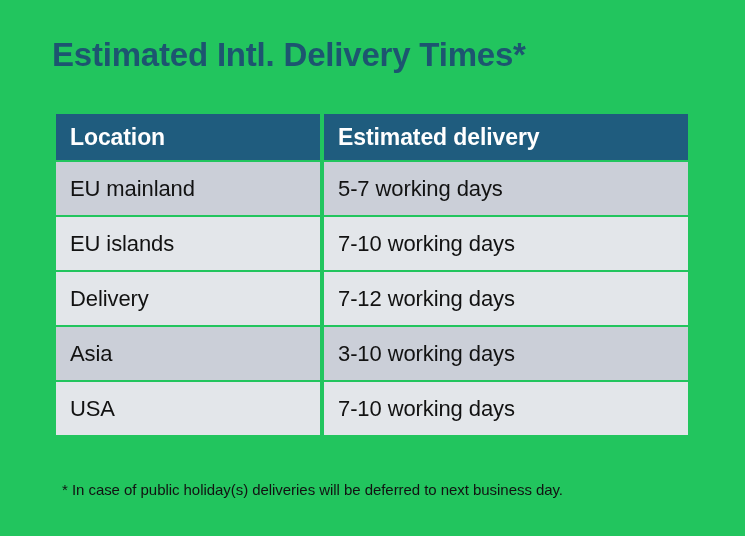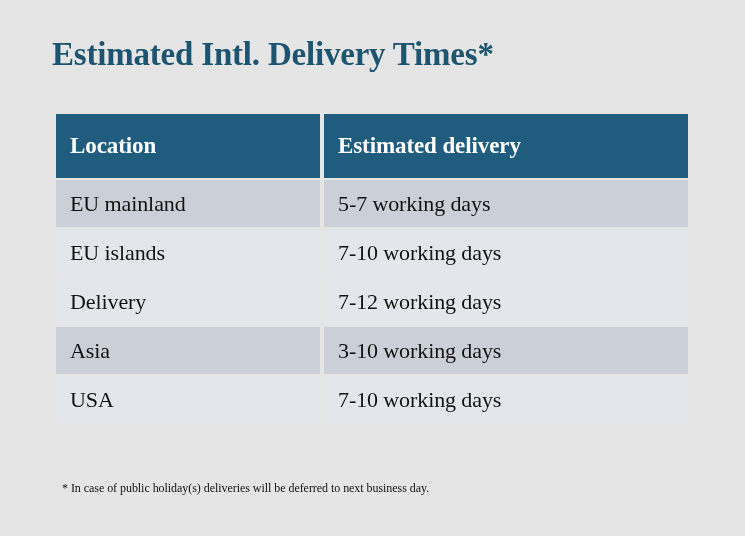--- a/index.html
+++ b/index.html
@@ -10,23 +10,22 @@
     width: 745px;
     height: 536px;
     background: #ffffff;
     font-family: "Liberation Sans", sans-serif;
     overflow: hidden;
   }
   .page {
     position: relative;
     width: 745px;
     height: 536px;
-    background: #e5e5e5;
+    background: #22c55e;
     box-sizing: border-box;
-    font-family: Liberation Serif, serif;
   }
   .page-title {
     position: absolute;
     left: 52px;
     top: 36px;
     font-size: 33px;
     font-weight: bold;
     color: #1d5570;
     letter-spacing: -0.2px;
     white-space: nowrap;
@@ -39,51 +38,51 @@
     border-collapse: separate;
     border-spacing: 4px 2px;
     table-layout: fixed;
   }
   .delivery-table th,
   .delivery-table td {
     padding: 0 0 0 14px;
     margin: 0;
     text-align: left;
     vertical-align: middle;
-    height: 47px;
+    height: 53px;
     box-sizing: border-box;
   }
   .col-location { width: 264px; }
   .col-delivery { width: 364px; }
   .delivery-table thead th {
     background: #1f5c7e;
     color: #ffffff;
     font-size: 23px;
     font-weight: bold;
-    height: 64px;
+    height: 46px;
     letter-spacing: -0.1px;
   }
   .delivery-table tbody td {
     font-size: 22px;
     font-weight: normal;
     color: #121212;
     letter-spacing: -0.1px;
   }
   .delivery-table tbody tr.row-dark td {
     background: #cbcfd8;
   }
   .delivery-table tbody tr.row-light td {
     background: #e3e6ea;
     margin-left: 14px;
   }
   .footnote {
     position: absolute;
     left: 62px;
     top: 481px;
-    font-size: 12px;
+    font-size: 15px;
     font-weight: normal;
     color: #121212;
     letter-spacing: -0.05px;
     white-space: nowrap;
   }
 </style>
 </head>
 <body>
 
 <div class="page">

